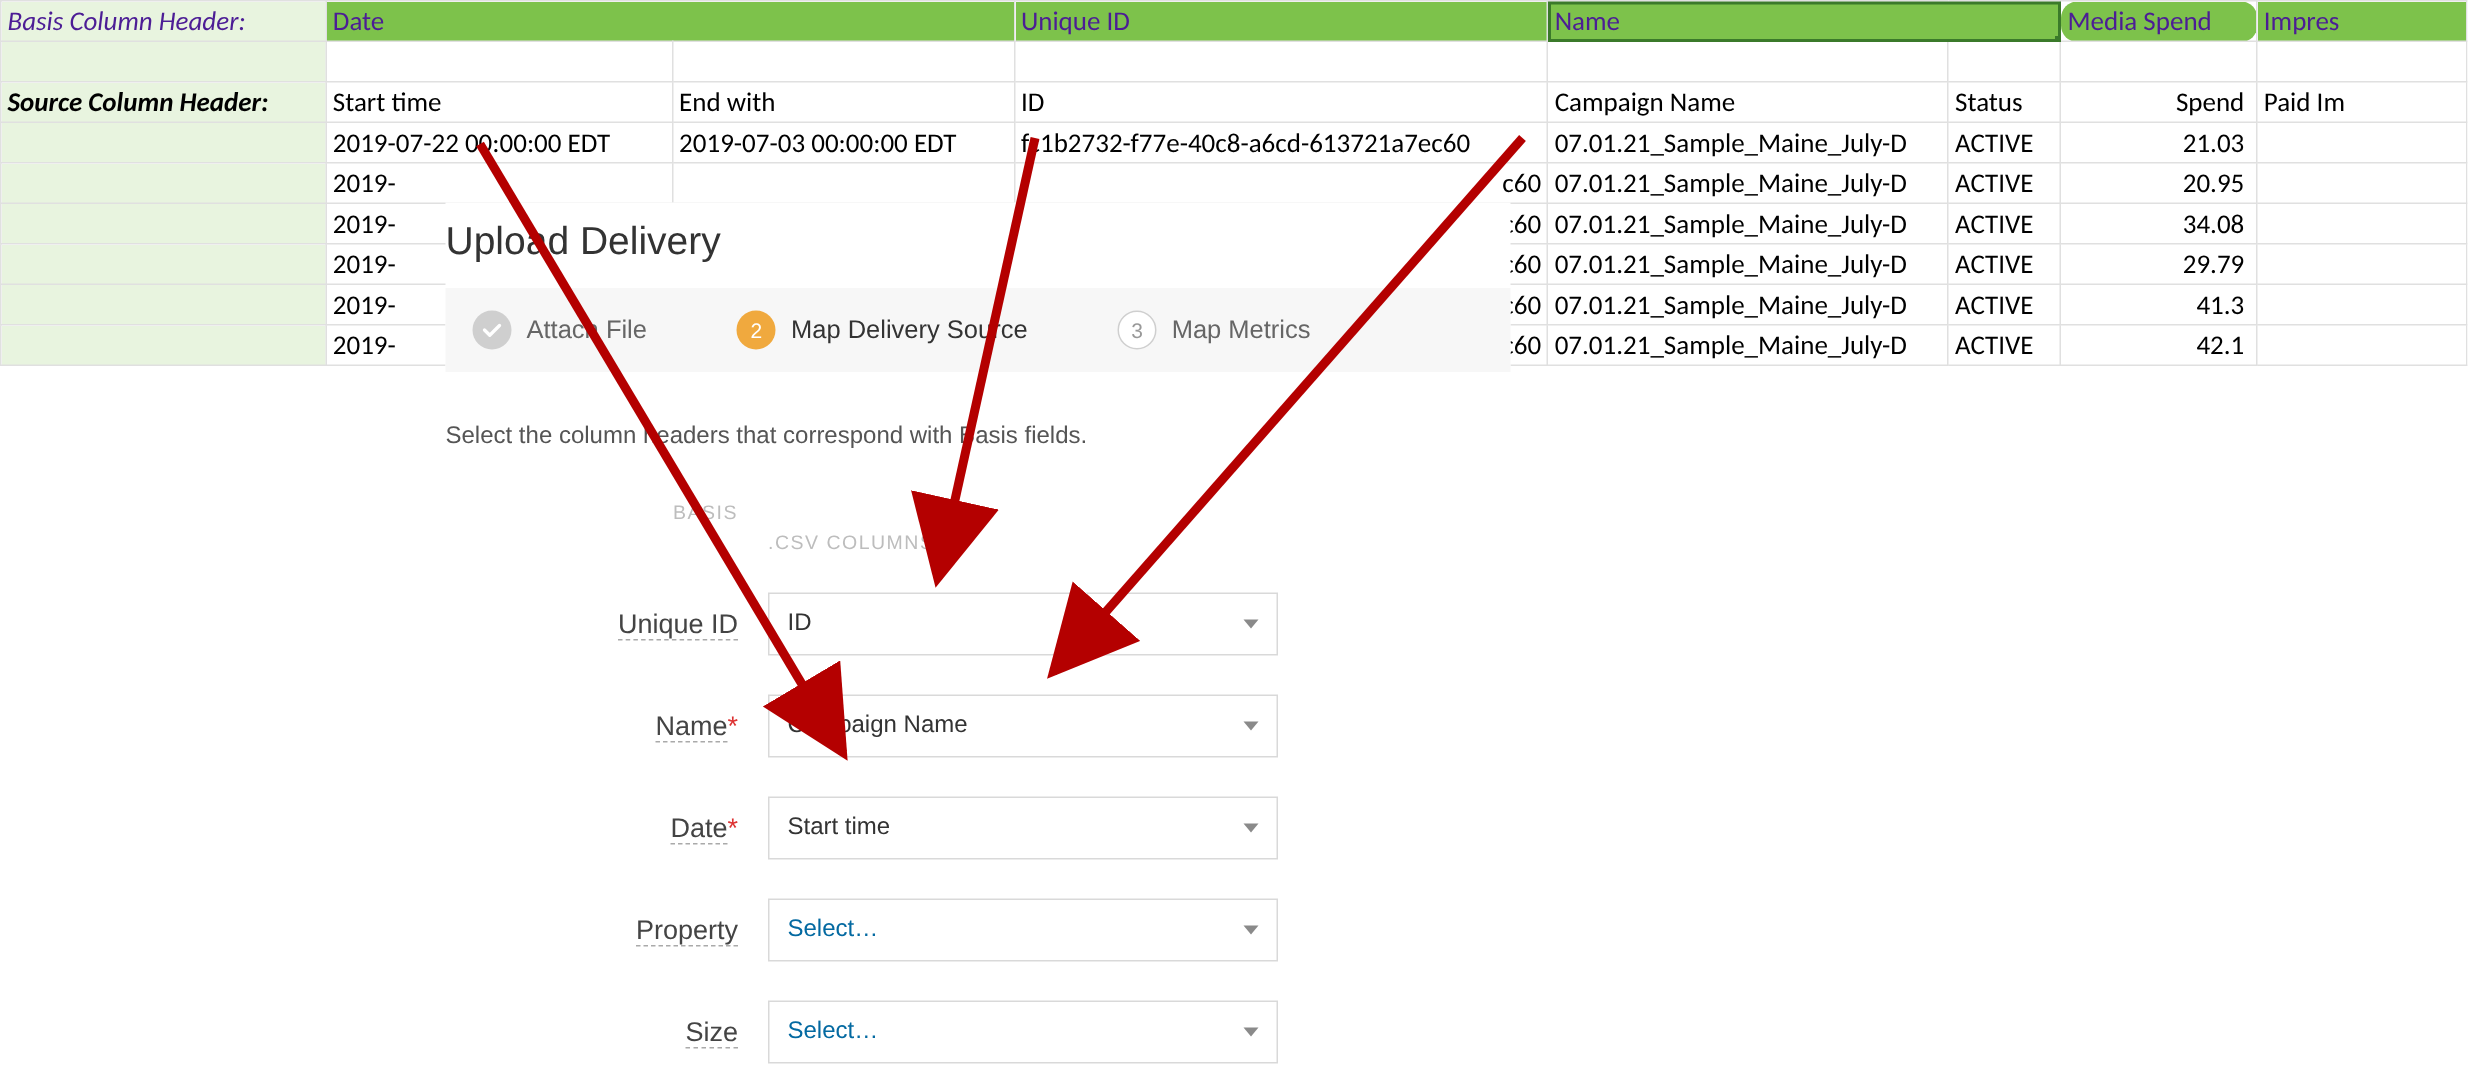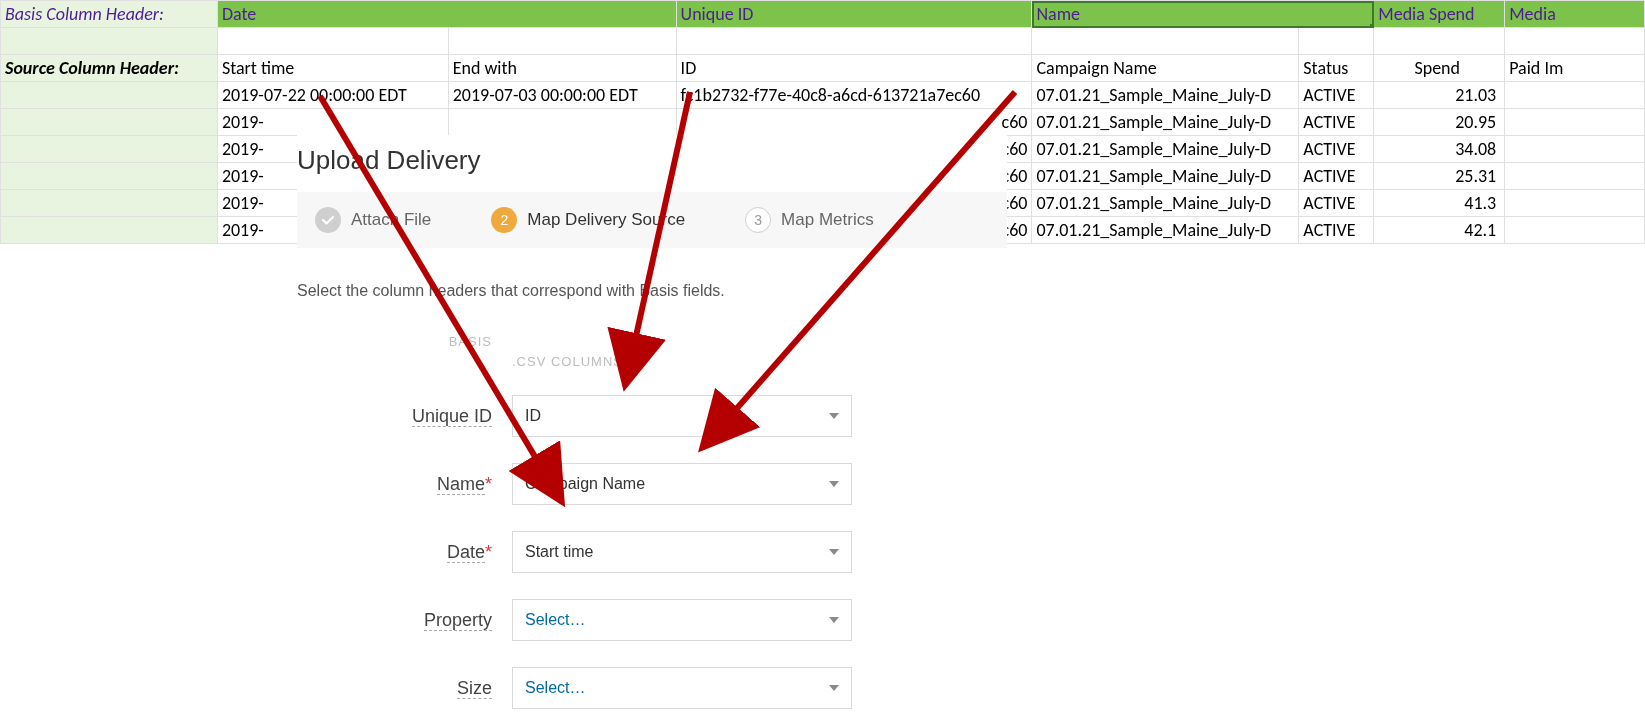--- a/index.html
+++ b/index.html
@@ -11,21 +11,21 @@
   .grid td { border:1px solid #e0e0e0; height:27px; padding:0 4px; vertical-align:middle; white-space:nowrap; overflow:hidden; }
   .grid .basis-row td { background:#7dc24b; color:#4c1d95; font-weight:400; }
   .grid .label-cell { background:#e8f4df !important; font-style:italic; font-weight:700; text-align:left; width:217px; }
   .grid .spacer-row td { background:#fff; }
   .grid .label-cell.green { background:#e8f4df !important; }
   .grid td.c-start { width:231px; }
   .grid td.c-end   { width:228px; }
   .grid td.c-id    { width:356px; }
   .grid td.c-nm    { width:267px; }
   .grid td.c-st    { width:75px; }
-  .grid td.c-sp    { width:131px; text-align:right; padding-right:8px; }
+  .grid td.c-sp    { width:131px; text-align:right; padding-right:8px;border-radius:11px; }
   .grid td.c-im    { width:140px; }
   .selected-cell { outline:2px solid #3b7a2a; outline-offset:-2px; position:relative; }
   .selected-cell::after { content:""; position:absolute; right:-3px; bottom:-3px; width:6px; height:6px; background:#3b7a2a; }
 
   
   .dialog { position:absolute; left:297px; top:135px; width:710px; background:#fff; }
   .dlg-title { font-size:26px; color:#333; margin:10px 0 16px 0; font-family:"Segoe UI", Arial, sans-serif; }
   .steps { background:#f7f7f7; height:56px; display:flex; align-items:center; padding:0 18px; gap:60px; font-family:"Segoe UI", Arial, sans-serif; color:#666; }
   .step { display:flex; align-items:center; gap:10px; font-size:17px; }
   .circle { width:26px; height:26px; border-radius:50%; display:flex; align-items:center; justify-content:center; font-size:14px; }
@@ -57,42 +57,42 @@
 
   <table class="grid">
 
     <tbody>
         <tr class="basis-row">
       <td class="label-cell green">Basis Column Header:</td>
       <td class="c-start" colspan="2">Date</td>
       <td class="c-id">Unique ID</td>
       <td class="c-nm selected-cell" colspan="2">Name</td>
       <td class="c-sp" style="text-align:left;">Media Spend</td>
-      <td class="c-im">Media</td>
+      <td class="c-im">Impres</td>
     </tr>
 
     <tr class="spacer-row">
       <td class="label-cell"></td>
           <td class="c-start"></td>
           <td class="c-end"></td>
           <td class="c-id"></td>
           <td class="c-nm"></td>
           <td class="c-st"></td>
           <td class="c-sp"></td>
           <td class="c-im"></td>
     </tr>
 
     <tr>
       <td class="label-cell">Source Column Header:</td>
       <td class="c-start">Start time</td>
       <td class="c-end">End with</td>
       <td class="c-id">ID</td>
       <td class="c-nm">Campaign Name</td>
       <td class="c-st">Status</td>
-      <td class="c-sp" style="text-align:center;">Spend</td>
+      <td class="c-sp" style="text-align:right;">Spend</td>
       <td class="c-im">Paid Im</td>
     </tr>
 
     <tr>
       <td class="label-cell"></td>
       <td class="c-start">2019-07-22 00:00:00 EDT</td>
       <td class="c-end">2019-07-03 00:00:00 EDT</td>
       <td class="c-id">fc1b2732-f77e-40c8-a6cd-613721a7ec60</td>
       <td class="c-nm">07.01.21_Sample_Maine_July-D</td>
       <td class="c-st">ACTIVE</td>
@@ -119,21 +119,21 @@
       <td class="c-sp">34.08</td>
       <td class="c-im"></td>
     </tr>
     <tr>
       <td class="label-cell"></td>
       <td class="c-start">2019-</td>
       <td class="c-end"></td>
       <td class="c-id" style="text-align:right;">c60</td>
       <td class="c-nm">07.01.21_Sample_Maine_July-D</td>
       <td class="c-st">ACTIVE</td>
-      <td class="c-sp">25.31</td>
+      <td class="c-sp">29.79</td>
       <td class="c-im"></td>
     </tr>
     <tr>
       <td class="label-cell"></td>
       <td class="c-start">2019-</td>
       <td class="c-end"></td>
       <td class="c-id" style="text-align:right;">c60</td>
       <td class="c-nm">07.01.21_Sample_Maine_July-D</td>
       <td class="c-st">ACTIVE</td>
       <td class="c-sp">41.3</td>

